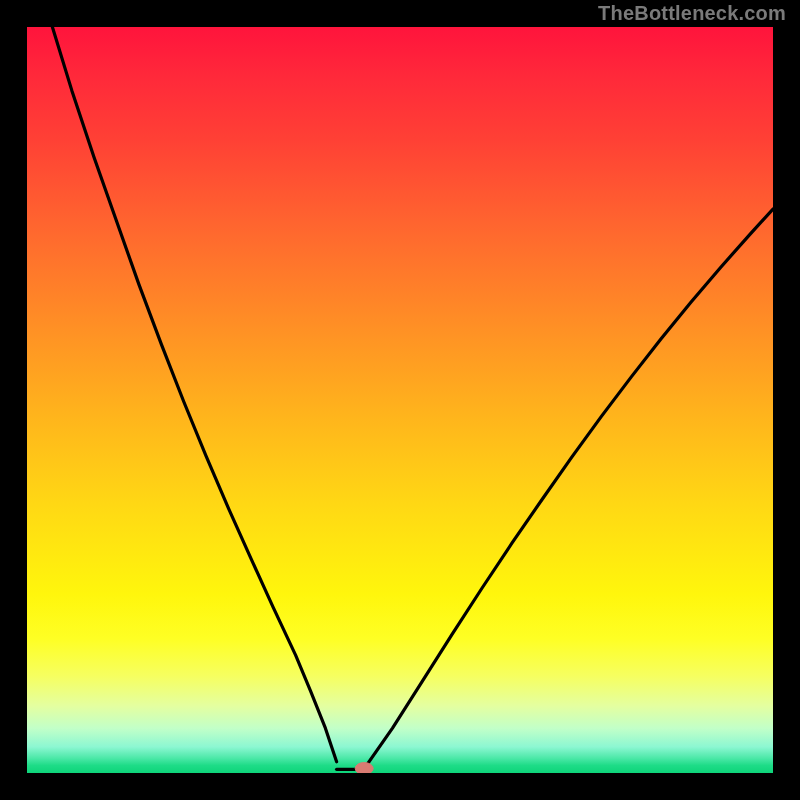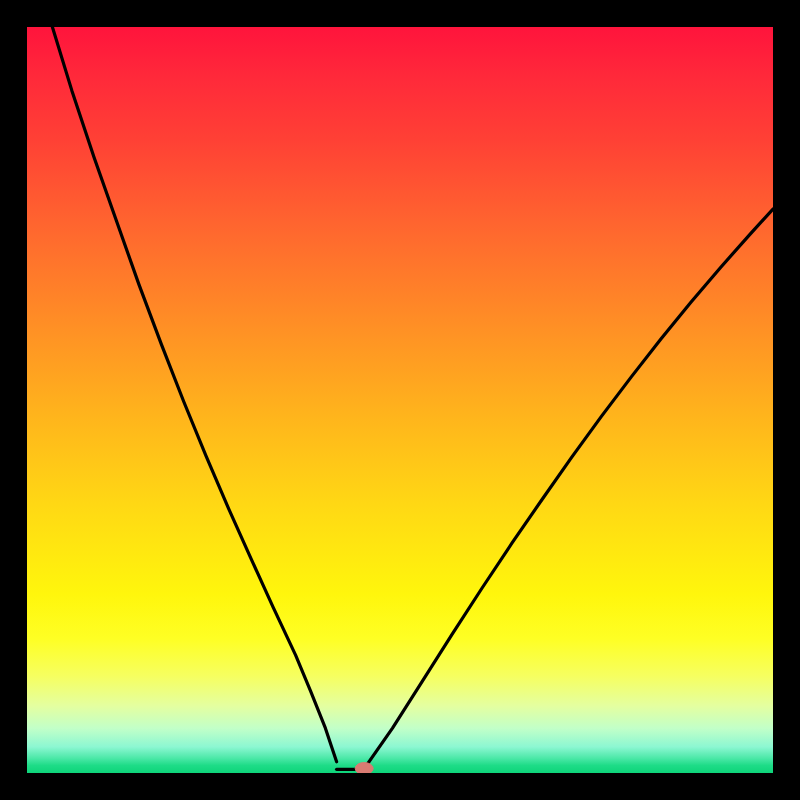--- a/index.html
+++ b/index.html
@@ -73,20 +73,21 @@
   }
   .marker {
     fill: #d97b72;
     stroke: #d97b72;
   }
 </style>
 </head>
 <body>
 
 <div class="frame">
+  <div class="watermark">TheBottleneck.com</div>
 
   <div class="plot">
     <div class="gradient"></div>
     <svg class="curve" viewBox="0 0 746 746" preserveAspectRatio="none">
       <path id="curve-left" d="M25.4 0.0 L44.8 63.4 L67.1 130.6 L89.5 194.0 L111.9 257.4 L134.3 317.1 L156.7 374.5 L179.0 428.9 L201.4 481.2 L223.8 531.2 L246.2 580.4 L268.6 628.1 L283.5 663.9 L298.4 701.2 L309.6 734.8"></path>
       <path id="curve-flat" d="M309.6 742.3 L339.4 742.3"></path>
       <path id="curve-right" d="M339.4 738.5 L365.5 701.2 L395.4 654.2 L425.2 607.2 L455.1 561.0 L484.9 516.2 L514.7 473.0 L544.6 430.4 L574.4 389.4 L604.3 349.9 L634.1 311.8 L663.9 275.3 L693.8 240.2 L723.6 206.6 L746.0 182.0"></path>
       <ellipse id="trough-marker" class="marker" rx="9" ry="6" cx="337.2" cy="741.5"></ellipse>
     </svg>
   </div>

